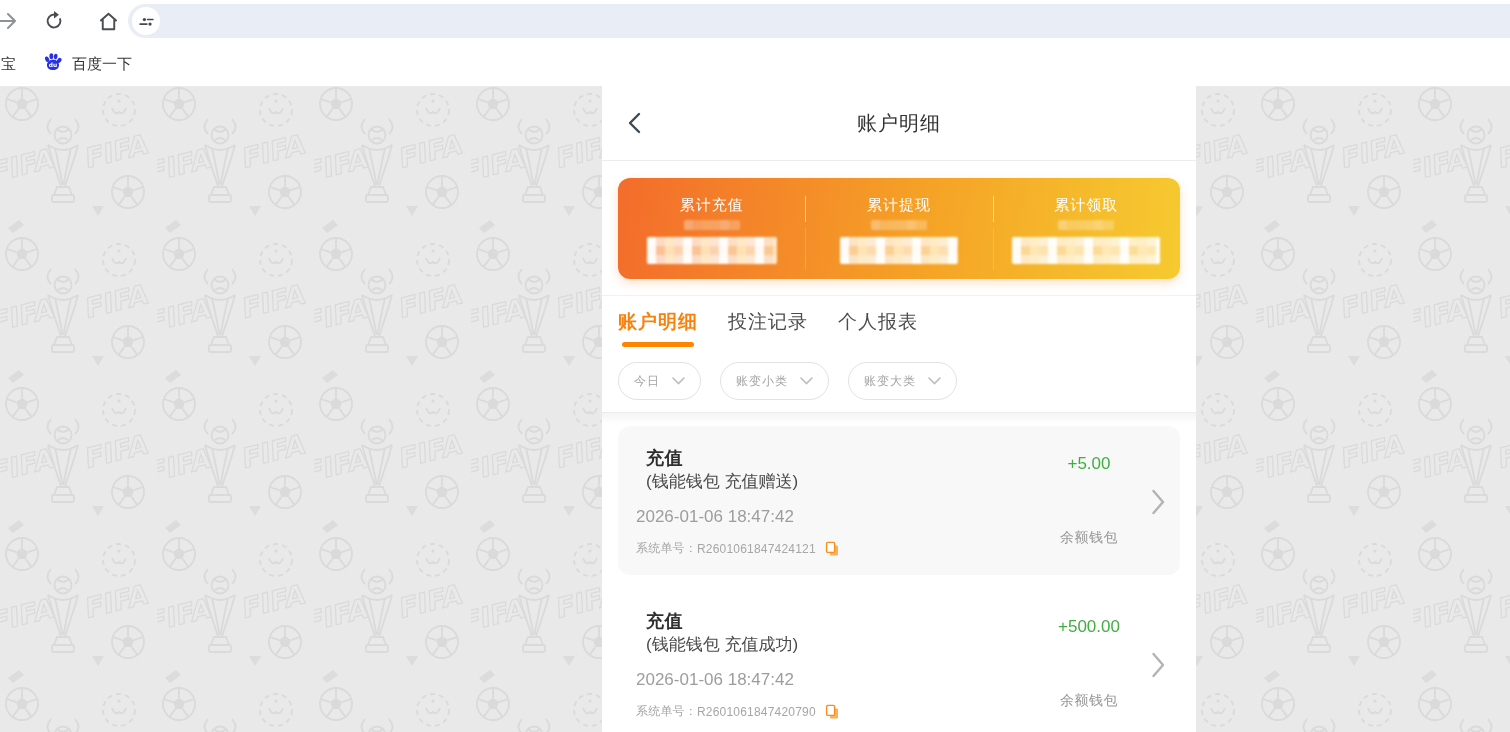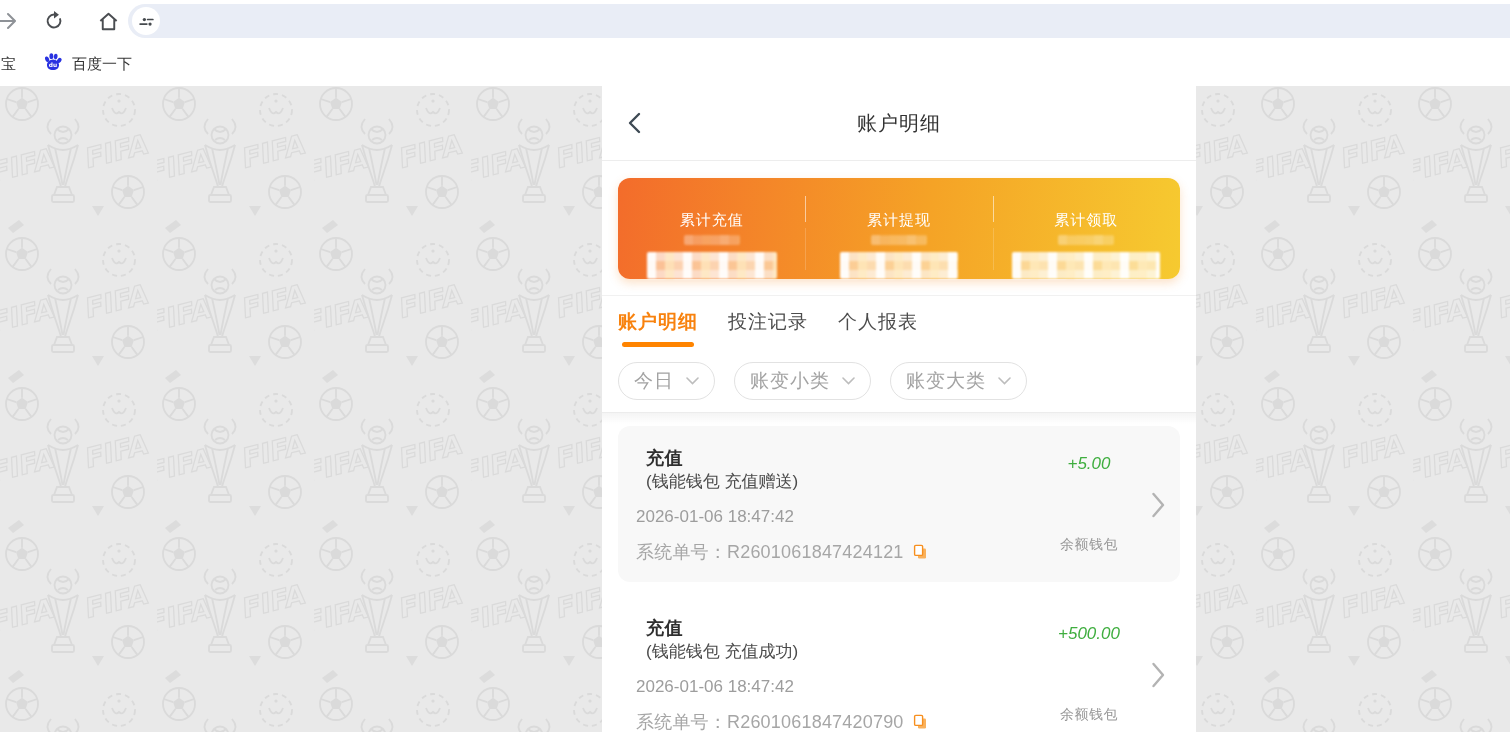--- a/index.html
+++ b/index.html
@@ -33,21 +33,21 @@
 
   .p-header { position:relative; height:75px; border-bottom:1px solid #ededed;
     display:flex; align-items:center; justify-content:center; }
   .back-btn { position:absolute; left:24px; top:0; height:100%; display:flex; align-items:center; cursor:pointer; }
   .p-title { font-size:20px; color:#333; font-weight:500; letter-spacing:1px; }
 
   .card-wrap { padding:17px 16px 16px; }
   .sum-card { height:101px; border-radius:12px; display:flex;
     background:linear-gradient(97deg,#f36c2b 0%,#f5a326 55%,#f6ca30 100%);
     box-shadow:0 4px 10px rgba(244,140,40,.25); }
-  .stat { position:relative; flex:1; padding-top:33px; display:flex; flex-direction:column; align-items:center; }
+  .stat { position:relative; flex:1; padding-top:18px; display:flex; flex-direction:column; align-items:center; }
   .stat + .stat::before { content:""; position:absolute; left:0; top:18px; width:1px; height:26px; background:rgba(255,255,255,.55); }
   .stat + .stat::after  { content:""; position:absolute; left:0; top:50px; width:1px; height:42px; background:rgba(255,255,255,.18); }
   .stat-label { font-size:15px; color:#fff; font-weight:500; letter-spacing:1px; }
   .mosaic { border-radius:2px;
     background-image:
       repeating-linear-gradient(90deg, rgba(255,255,255,.95) 0 9px, rgba(255,255,255,.4) 9px 18px, rgba(255,241,208,.8) 18px 27px, rgba(255,255,255,.55) 27px 36px),
       repeating-linear-gradient(0deg, rgba(255,255,255,.55) 0 9px, rgba(255,206,140,.4) 9px 18px);
     filter:blur(1.3px); }
   .mosaic-sm { width:56px; height:10px; margin-top:5px; opacity:.35; }
   .mosaic-main { height:27px; margin-top:7px; }
@@ -55,40 +55,40 @@
   .tabs-row { margin-top:0; border-top:1px solid #f1f1f1; padding:13px 16px 0; display:flex; gap:30px; }
   .tab { display:flex; flex-direction:column; align-items:center; cursor:pointer; }
   .tab-label { font-size:19px; color:#4c4c4c; letter-spacing:1px; }
   .tab.active .tab-label { color:#f8820e; font-weight:bold; }
   .tab-bar { width:72px; height:5px; border-radius:3px; margin-top:7px; background:transparent; }
   .tab.active .tab-bar { background:#ff8400; }
 
   .filters-row { padding:15px 16px 12px; display:flex; gap:19px; }
   .pill { height:38px; border:1px solid #e2e2e2; border-radius:19px; background:#fff;
     display:flex; align-items:center; padding:0 15px; cursor:pointer; }
-  .pill-label { font-size:19px; color:#a3a3a3; letter-spacing:1px; }
+  .pill-label { font-size:12px; color:#a3a3a3; letter-spacing:1px; }
   .pill svg { margin-left:12px; }
 
   .list-divider { border-top:1px solid #ececec; height:12px;
     background:linear-gradient(rgba(0,0,0,.045), rgba(0,0,0,0)); }
 
   .list { padding:2px 16px 0; }
   .item { display:flex; border-radius:12px; padding:20px 14px 18px 18px; margin-bottom:14px; }
   .item.gray { background:#f8f8f8; }
   .item-left { flex:1; min-width:0; }
   .item-titlerow { display:flex; align-items:baseline;flex-direction:column; }
   .tx-type { font-size:18px; font-weight:bold; color:#2f2f2f; letter-spacing:.5px; }
   .tx-detail { margin-left:10px; font-size:17px; color:#4b4b4b; }
   .tx-date { margin-top:14px; font-size:17px; color:#9d9d9d; }
   .tx-orderrow { margin-top:13px; display:flex; align-items:center; }
-  .tx-orderlabel, .tx-orderno { font-size:18px; color:#a6a6a6; letter-spacing:.2px; }
+  .tx-orderlabel, .tx-orderno { font-size:12px; color:#a6a6a6; letter-spacing:.2px; }
   .copy-btn { margin-left:8px; display:flex; align-items:center; cursor:pointer; }
   .item-right { width:120px; display:flex; flex-direction:column; align-items:center;
     justify-content:space-between; padding:8px 0 10px; }
-  .tx-amount { font-size:17px; color:#3fae3f; font-weight:500;font-style:italic; }
+  .tx-amount { font-size:17px; color:#3fae3f; font-weight:500; }
   .tx-wallet { font-size:14px; color:#979797; letter-spacing:.5px;text-align:right; }
   .item-chev { align-self:center; margin-left:2px; display:flex; align-items:center; cursor:pointer; }
   .item.partial { height:14px; padding:0; margin-bottom:0; border-radius:12px 12px 0 0; background:#f8f8f8; }
 </style>
 </head>
 <body>
 
 <div class="toolbar">
   <div class="tb-icon icon-forward">
     <svg width="24" height="24" viewBox="0 0 24 24">

